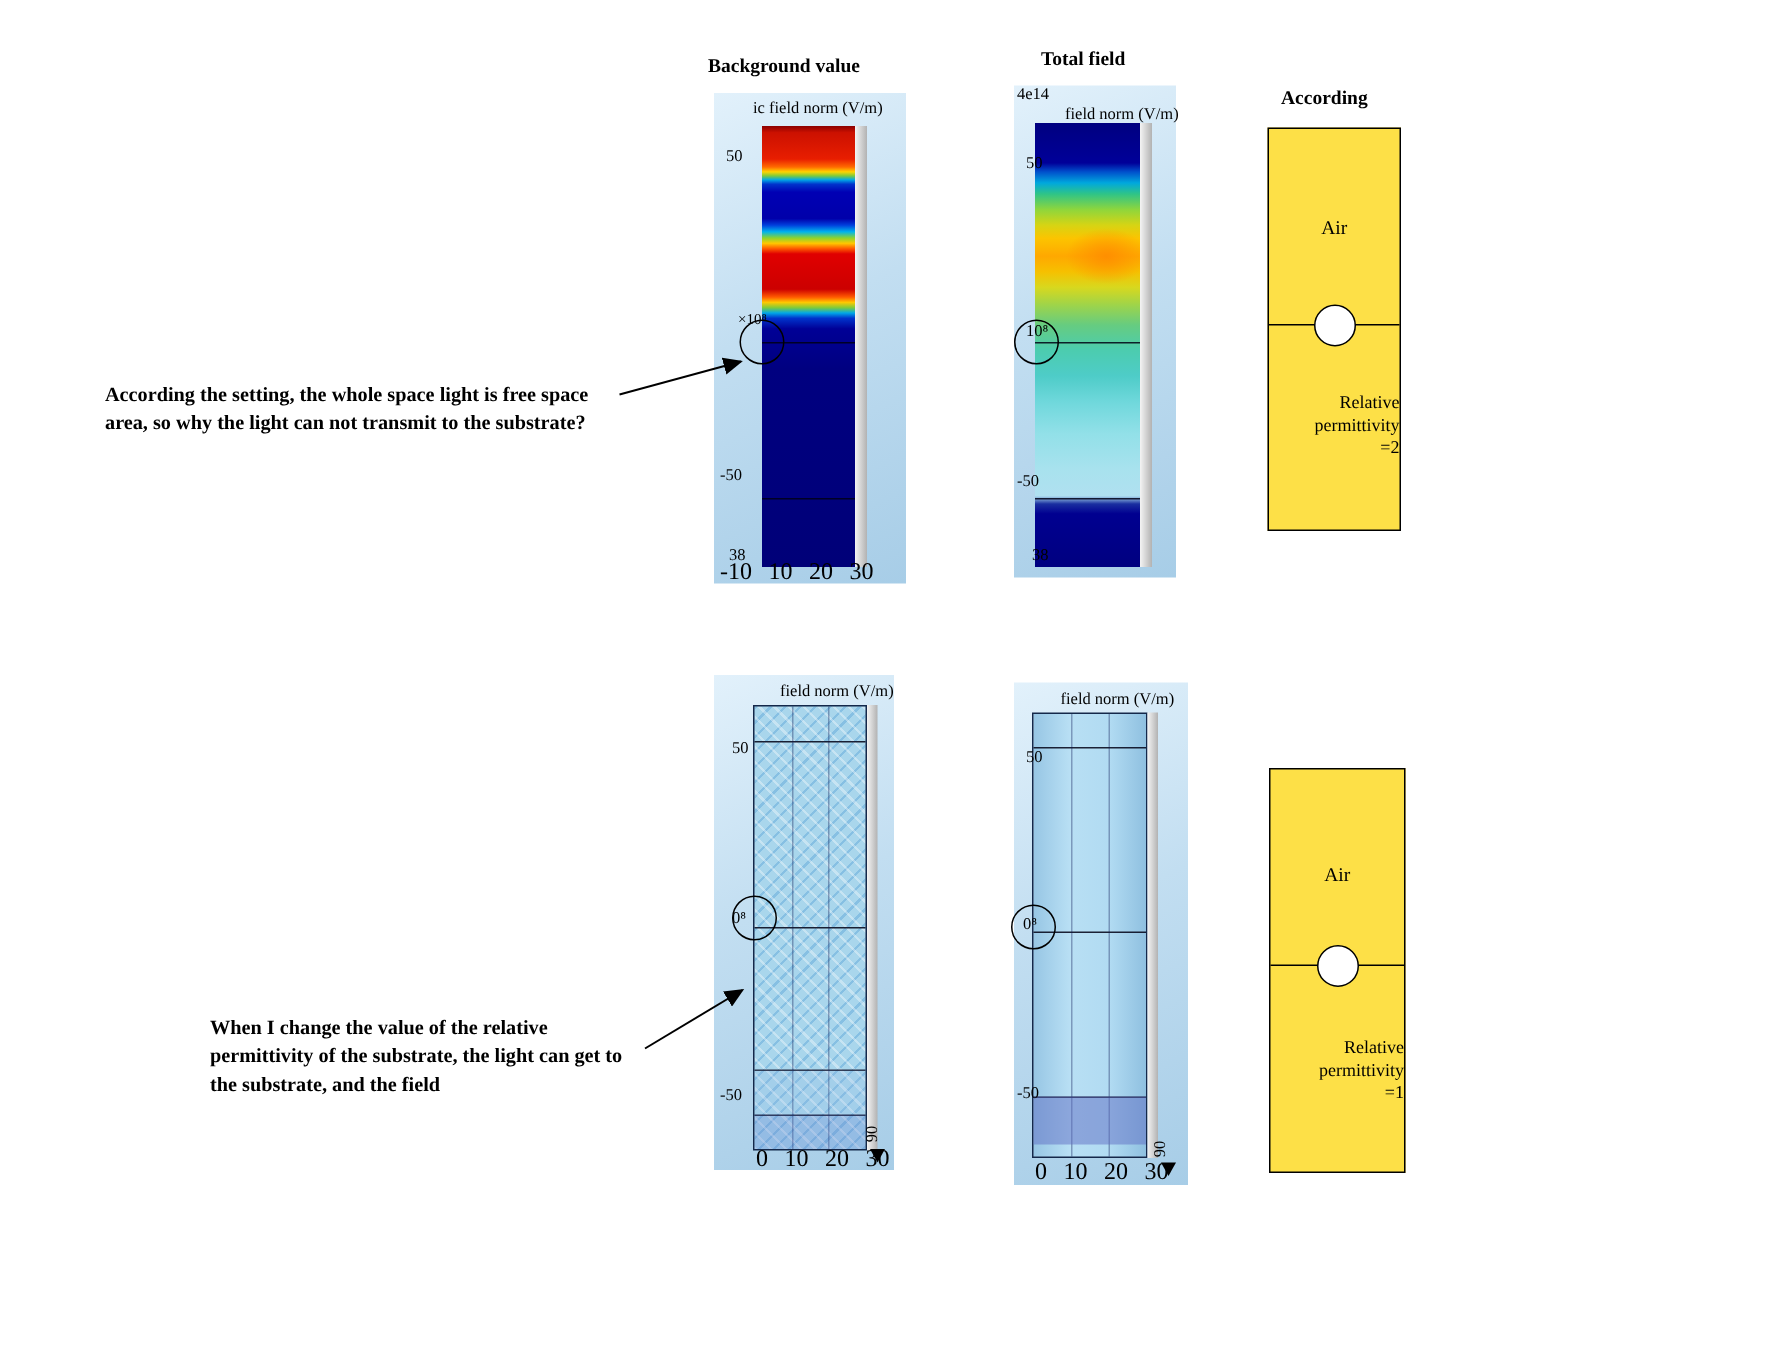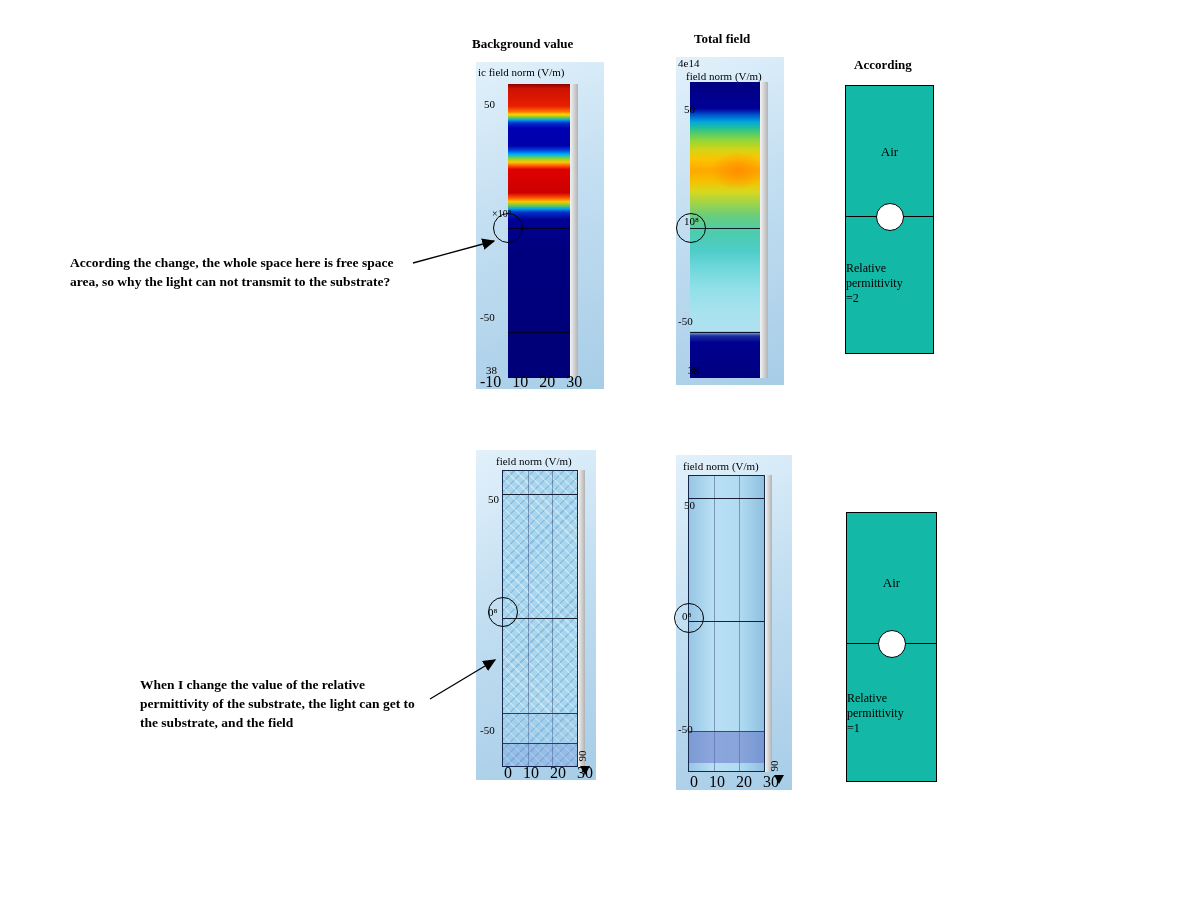--- a/index.html
+++ b/index.html
@@ -11,21 +11,21 @@
   .t-total{left:694px;top:31px;text-align:center;}
   .t-structure{left:854px;top:57px;}
 
   
   .plot{position:absolute;background:linear-gradient(155deg,#e2f1fb 0%,#c2def1 45%,#a7cde7 100%);}
   .p1{left:476px;top:62px;width:128px;height:327px;}
   .p2{left:676px;top:57px;width:108px;height:328px;}
   .p3{left:476px;top:450px;width:120px;height:330px;}
   .p4{left:676px;top:455px;width:116px;height:335px;}
 
-  .phead{position:absolute;font-size:11px;white-space:nowrap;}
+  .phead{position:absolute;font-size:11px;white-space:nowrap;margin-left:24px;}
   .p1 .phead{left:2px;top:4px;}
   .p2 .phead{left:10px;top:13px;}
   .p3 .phead{left:20px;top:5px;}
   .p4 .phead{left:7px;top:5px;}
   .pexp{position:absolute;left:2px;top:0;font-size:11px;}
 
   .strip{position:absolute;}
   .p1 .strip{left:32px;top:22px;width:62px;height:294px;
     background:linear-gradient(to bottom,
       #8b0000 0%,#cc1100 1.5%,#e81e00 7.5%,#ff6a00 9.3%,#ffd400 10.4%,#7ecb3a 11.3%,
@@ -76,29 +76,29 @@
   .p4 .tk-top{left:8px;top:44px;} .p4 .tk-mid{left:6px;top:155px;}
   .p4 .tk-bot{left:2px;top:268px;} .p4 .xticks{left:14px;top:318px;}
   .p4 .side90{left:92px;top:305px;transform:rotate(-90deg);}
   .xticks{position:absolute;font-size:16px;word-spacing:7px;white-space:nowrap;}
   .side90{position:absolute;font-size:11px;}
   .tri{position:absolute;width:0;height:0;border-left:5px solid transparent;
        border-right:5px solid transparent;border-top:9px solid #000;}
   .p3 .tri{left:104px;top:316px;} .p4 .tri{left:98px;top:320px;}
 
   
-  .sbox{position:absolute;background:#14b8a6;border:1px solid #000;}
+  .sbox{position:absolute;background:#fde047;border:1px solid #000;}
   .sb1{left:845px;top:85px;width:87px;height:267px;}
   .sb2{left:846px;top:512px;width:89px;height:268px;}
   .air{position:absolute;left:0;width:100%;text-align:center;font-size:13px;}
   .sb1 .air{top:58px;} .sb2 .air{top:62px;}
   .mline{position:absolute;left:0;right:0;top:130px;height:1px;background:#000;}
   .scircle{position:absolute;width:26px;height:26px;border:1px solid #000;border-radius:50%;background:#fff;}
   .sb1 .scircle{left:30px;top:117px;} .sb2 .scircle{left:31px;top:117px;}
-  .perm{position:absolute;left:0;width:100%;text-align:left;font-size:12px;line-height:15px;white-space:pre-line;}
+  .perm{position:absolute;left:0;width:100%;text-align:right;font-size:12px;line-height:15px;white-space:pre-line;}
   .sb1 .perm{top:175px;} .sb2 .perm{top:178px;}
 
   
   .note{position:absolute;font-weight:bold;font-size:13.5px;line-height:19px;}
   .n1{left:70px;top:253px;width:350px;}
   .n2{left:140px;top:675px;width:292px;}
 
   .arrows{position:absolute;left:0;top:0;pointer-events:none;}
 </style>
 </head>
@@ -193,21 +193,21 @@
 
   <div class="sbox sb2">
     <div class="air">Air</div>
     <div class="mline"></div>
     <div class="scircle"></div>
     <div class="perm">Relative
 permittivity
 =1</div>
   </div>
 
-  <div class="note n1">According the change, the whole space here is free space area, so why the light can not transmit to the substrate?</div>
+  <div class="note n1">According the setting, the whole space light is free space area, so why the light can not transmit to the substrate?</div>
   <div class="note n2">When I change the value of the relative permittivity of the substrate, the light can get to the substrate, and the field</div>
 
   <svg class="arrows" width="1187" height="905">
     <defs>
       <marker id="ah" markerWidth="11" markerHeight="9" refX="9" refY="4.5" orient="auto">
         <path d="M0,0 L10,4.5 L0,9 z" fill="#000"></path>
       </marker>
     </defs>
     <line x1="413" y1="263" x2="494" y2="241" stroke="#000" stroke-width="1.3" marker-end="url(#ah)"></line>
     <line x1="430" y1="699" x2="495" y2="660" stroke="#000" stroke-width="1.3" marker-end="url(#ah)"></line>

